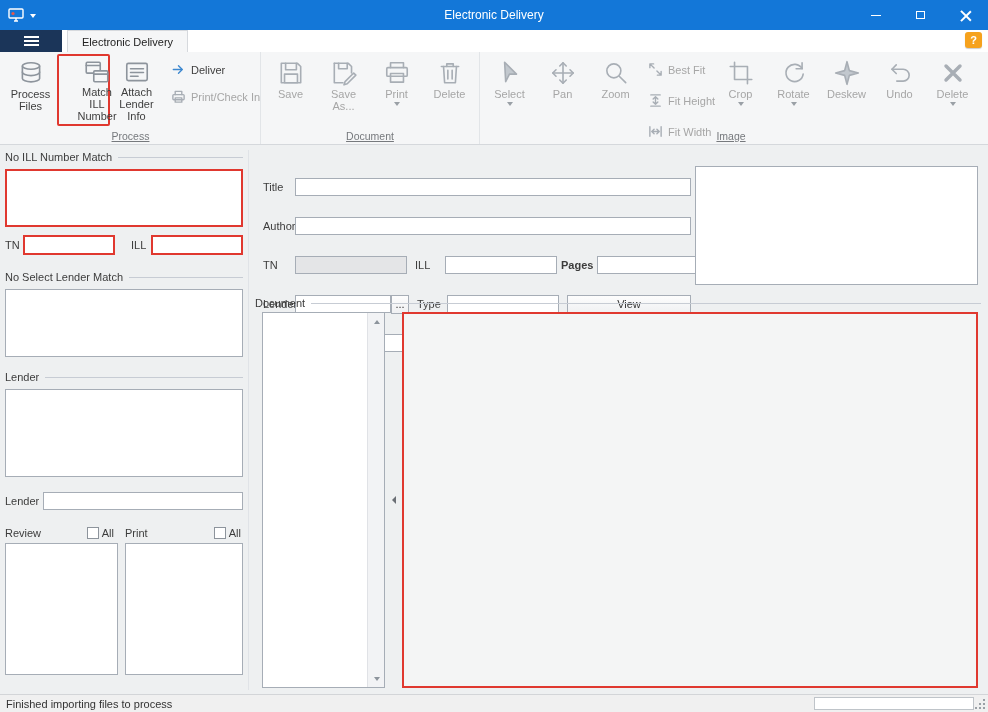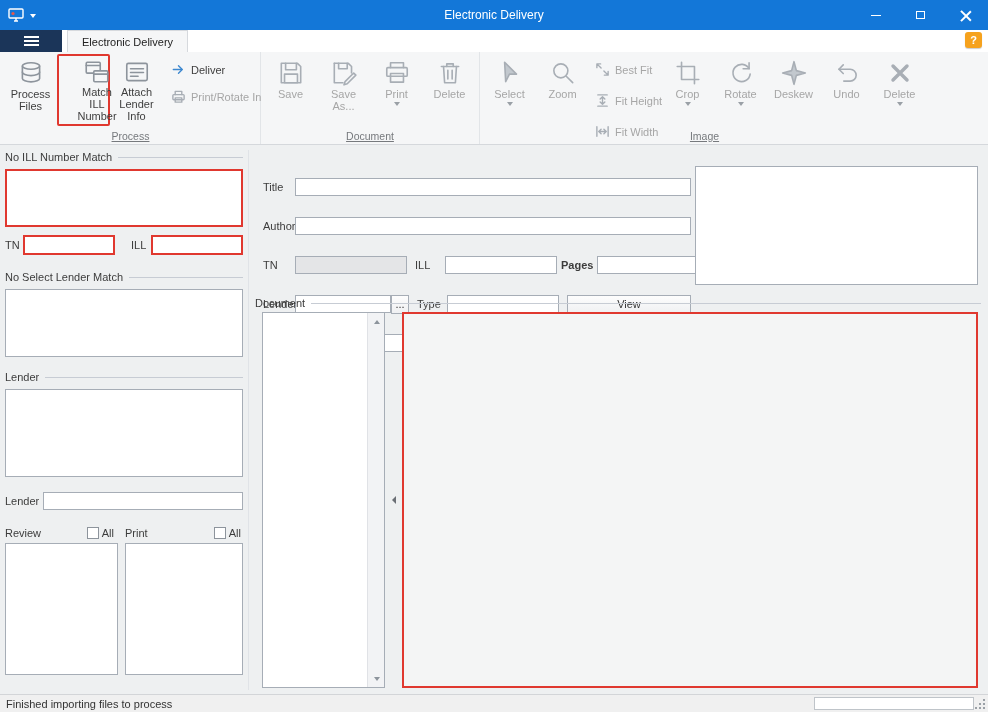--- a/index.html
+++ b/index.html
@@ -202,21 +202,21 @@
         <span class="slabel">Deliver</span>
       </div>
       <div class="smallbtn disabled">
         <span>
           <svg viewBox="0 0 16 16">
               <path d="M4.5 6 V2.5 h7 V6"></path>
               <rect x="2" y="6" width="12" height="5.5" rx="1"></rect>
               <rect x="4.5" y="9.5" width="7" height="4.5"></rect>
             </svg>
         </span>
-        <span class="slabel">Print/Rotate In</span>
+        <span class="slabel">Print/Check In</span>
       </div>
     </div>
     <div class="glabel">Process</div>
   </div>
 
   <div class="rgroup">
     <div class="bigbtn disabled">
       <span class="icon32">
         <svg viewBox="0 0 26 26">
             <path d="M4 4 h15 l3 3 v15 H4 z"></path>
@@ -264,20 +264,29 @@
 
   <div class="rgroup" style="border-right:none;">
     <div class="bigbtn disabled">
       <span class="icon32">
         <svg viewBox="0 0 26 26">
             <path class="fillg" d="M8 3 l11 11 h-6.5 l-3.5 7 z"></path>
           </svg>
       </span>
       <span class="blabel">Select</span>
       <span class="ddc"></span>
+    </div>
+    <div class="bigbtn disabled">
+      <span class="icon32">
+        <svg viewBox="0 0 26 26">
+            <path d="M13 3.5 V22.5 M3.5 13 H22.5"></path>
+            <path d="M13 3.5 l-3 3 M13 3.5 l3 3 M13 22.5 l-3 -3 M13 22.5 l3 -3 M3.5 13 l3 -3 M3.5 13 l3 3 M22.5 13 l-3 -3 M22.5 13 l-3 3"></path>
+          </svg>
+      </span>
+      <span class="blabel">Pan</span>
     </div>
     <div class="bigbtn disabled">
       <span class="icon32">
         <svg viewBox="0 0 26 26">
             <circle cx="11" cy="11" r="6.5"></circle>
             <path d="M16 16 L22 22"></path>
           </svg>
       </span>
       <span class="blabel">Zoom</span>
     </div>

